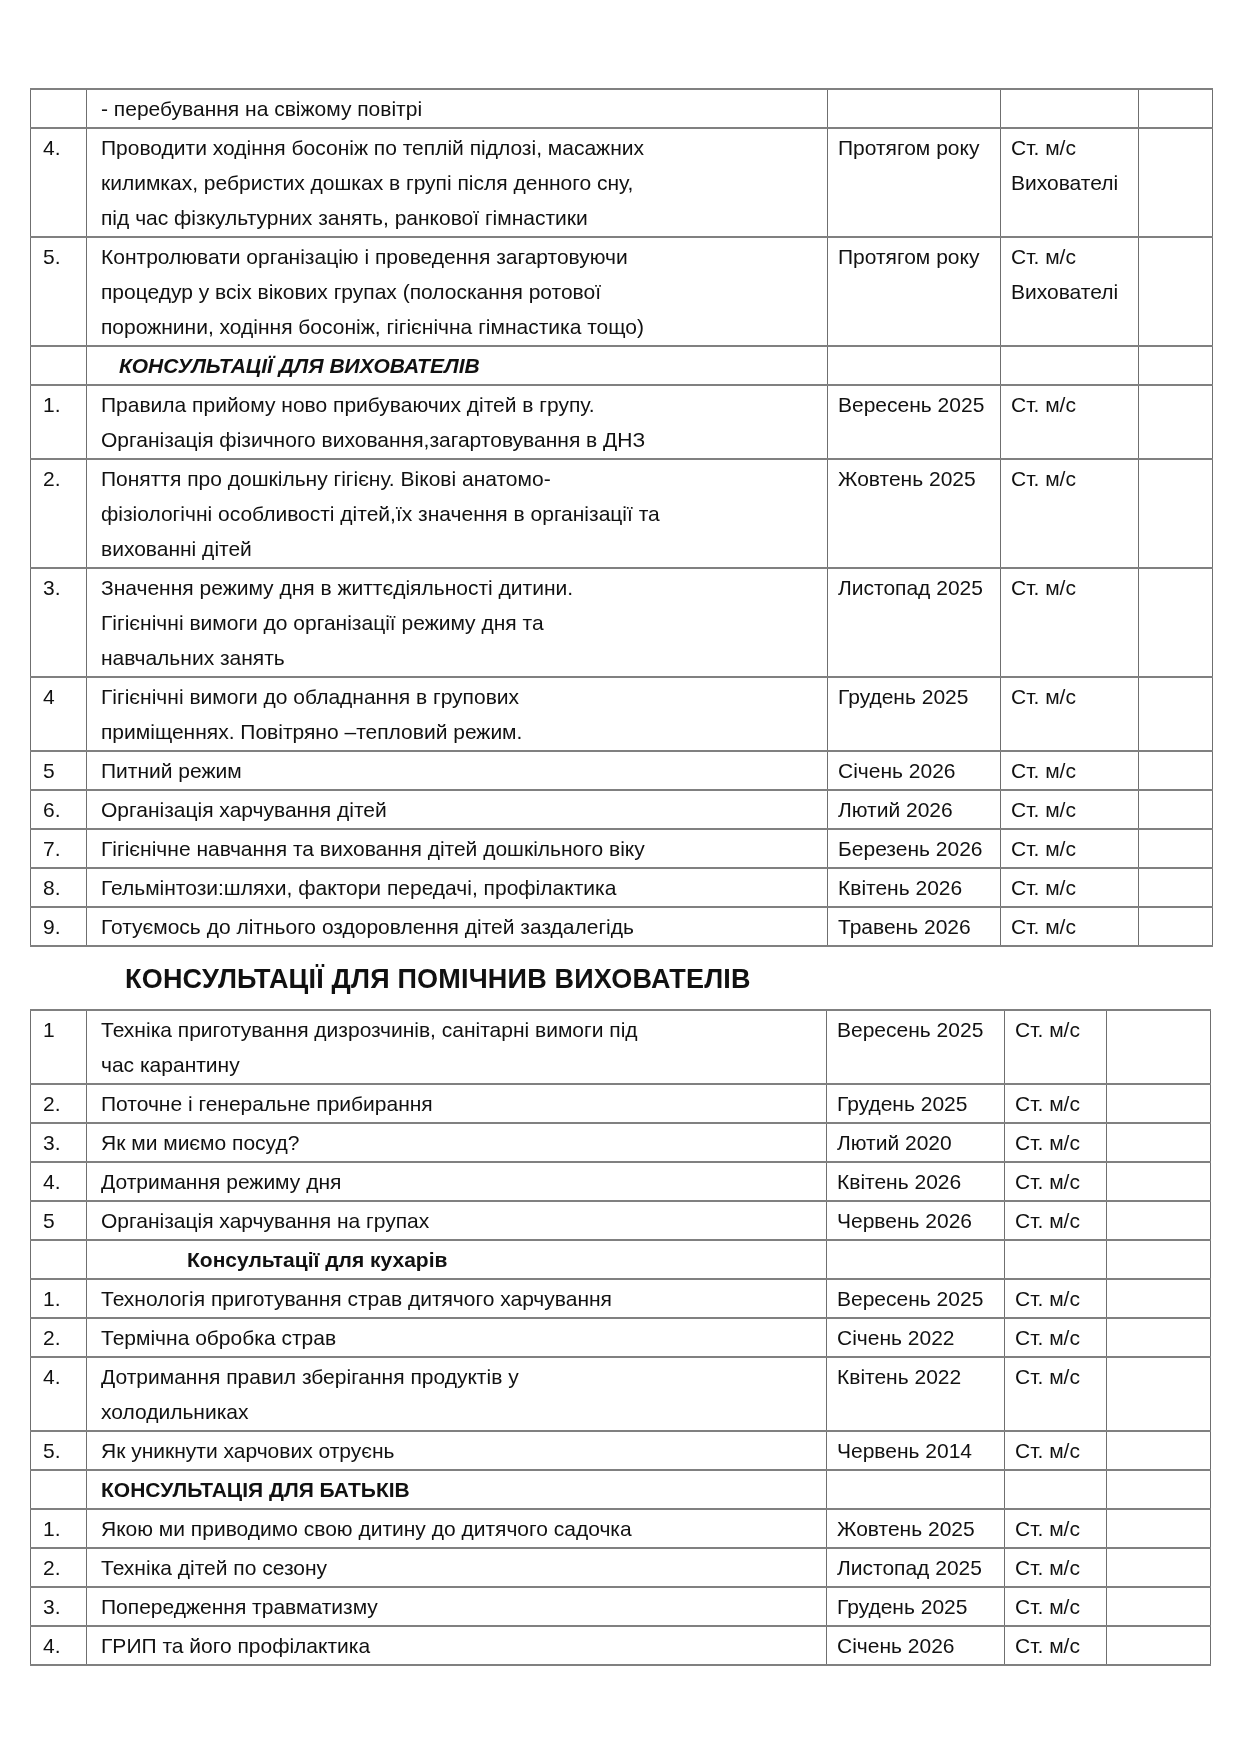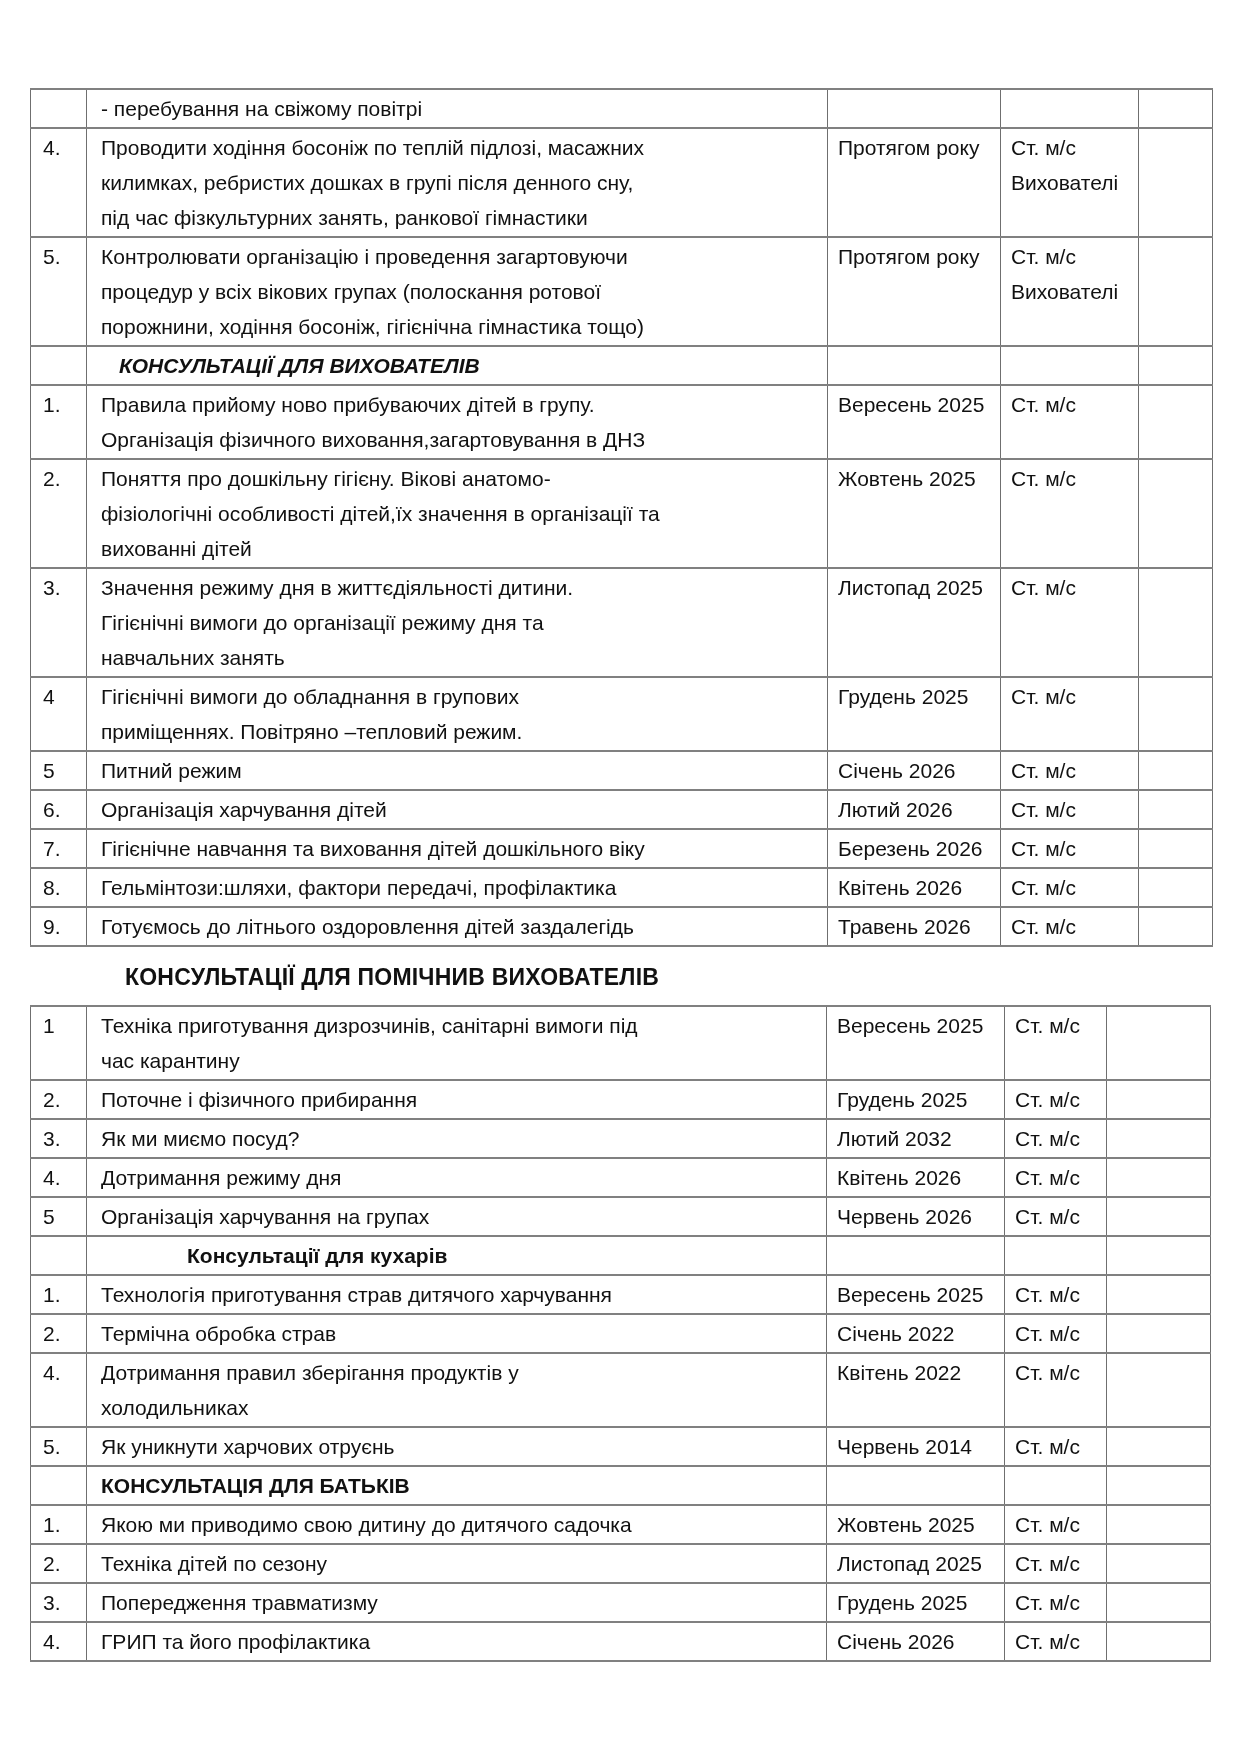--- a/index.html
+++ b/index.html
@@ -27,21 +27,21 @@
     overflow: hidden;
   }
   td.num  { padding-left: 12px; }
   td.text { padding-left: 14px; padding-right: 12px; }
   td.when { padding-left: 10px; }
   td.who  { padding-left: 10px; margin-top: 17px; }
   tr.section td.text { font-weight: 700; }
   tr.v-italic td.text { font-style: italic; padding-left: 32px; }
   tr.v-indent td.text { padding-left: 100px; }
   .between-heading {
-    font-size: 23px;
+    font-size: 27px;
     font-weight: 700;
     margin: 17px 0 14px 95px;
     letter-spacing: 0.2px;
   }
 </style>
 </head>
 <body>
 
 <div class="page">
 
@@ -174,29 +174,29 @@
         <tr>
           <td class="num">1</td>
           <td class="text">Техніка приготування дизрозчинів, санітарні вимоги під
 час карантину</td>
           <td class="when">Вересень 2025</td>
           <td class="who">Ст. м/с</td>
           <td class="extra"></td>
         </tr>
         <tr>
           <td class="num">2.</td>
-          <td class="text">Поточне і фізичного прибирання</td>
+          <td class="text">Поточне і генеральне прибирання</td>
           <td class="when">Грудень 2025</td>
           <td class="who">Ст. м/с</td>
           <td class="extra"></td>
         </tr>
         <tr>
           <td class="num">3.</td>
           <td class="text">Як ми миємо посуд?</td>
-          <td class="when">Лютий  2032</td>
+          <td class="when">Лютий  2020</td>
           <td class="who">Ст. м/с</td>
           <td class="extra"></td>
         </tr>
         <tr>
           <td class="num">4.</td>
           <td class="text">Дотримання режиму дня</td>
           <td class="when">Квітень 2026</td>
           <td class="who">Ст. м/с</td>
           <td class="extra"></td>
         </tr>

